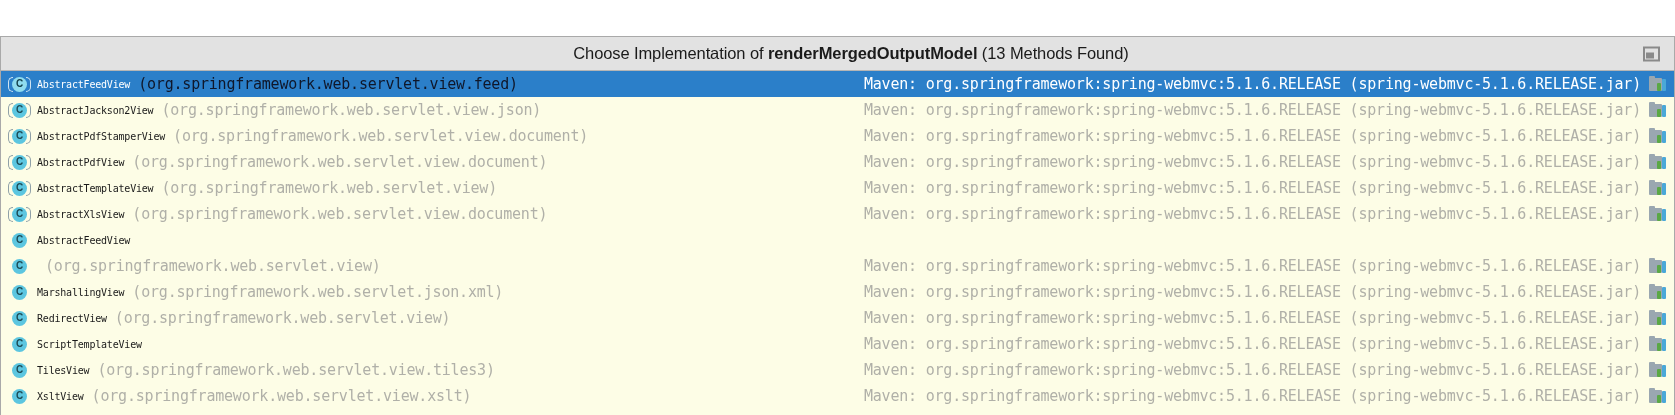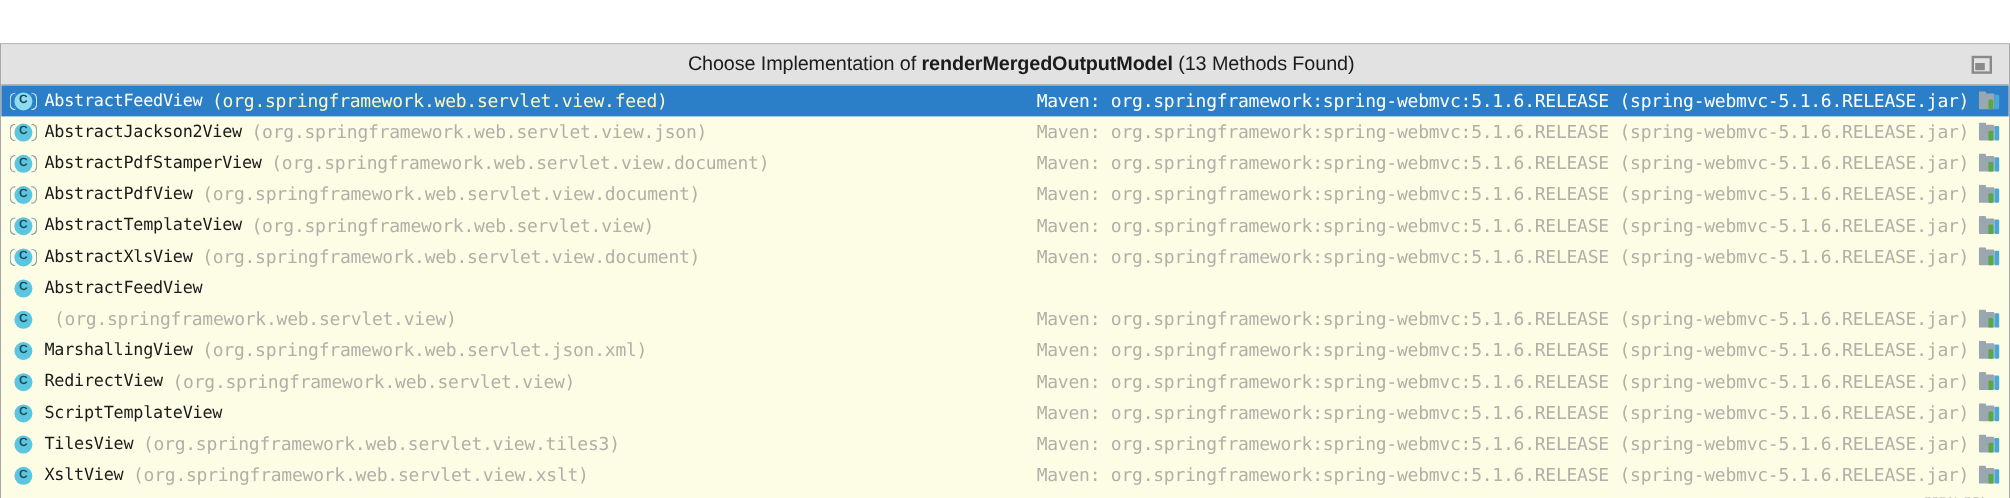--- a/index.html
+++ b/index.html
@@ -106,31 +106,31 @@
   }
   .cicon.abstract::after{
     right:-1px;border-left:none;
     border-radius:0 7px 7px 0;
   }
   .row.selected .cicon.abstract::before,
   .row.selected .cicon.abstract::after{border-color:#cfe4f2;}
 
   .cname{
     font-family:"DejaVu Sans Mono", monospace;
-    font-size:14px;color:#1a1a1a;
+    font-size:10px;color:#1a1a1a;
     letter-spacing:-0.2px;
   }
   .cpkg{
     font-family:"DejaVu Sans Mono", monospace;
     font-size:15px;color:#b0b0a8;
     margin-left:8px;
     letter-spacing:-0.2px;
   }
   .row.selected .cname{color:#ffffff;}
-  .row.selected .cpkg{color:#fef9c3;}
+  .row.selected .cpkg{color:#0f172a;}
 
   .loc{
     font-family:"DejaVu Sans Mono", monospace;
     font-size:15px;color:#b0b0a8;
     letter-spacing:-0.2px;
   }
   .row.selected .loc{color:#ffffff;}
 
   
   .libicon{

